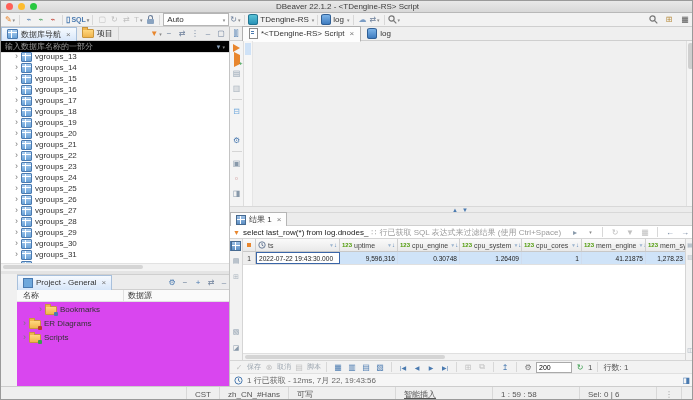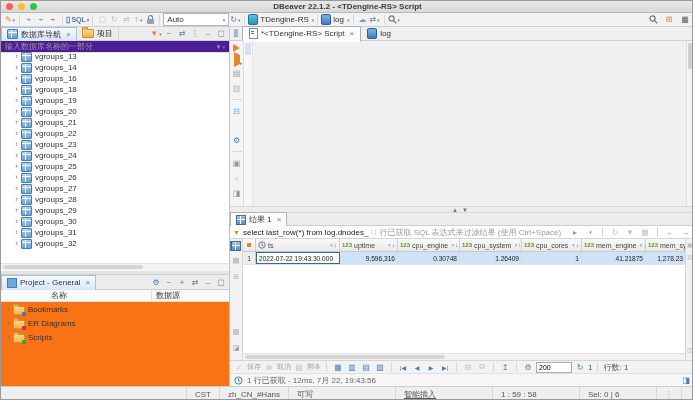--- a/index.html
+++ b/index.html
@@ -4,21 +4,21 @@
 <style>
   html,body{margin:0;padding:0;background:#888;}
   #app{position:relative;width:693px;height:400px;background:#f0f0f0;overflow:hidden;
        font-family:"Liberation Sans",sans-serif;font-size:8px;color:#333;
        border:1px solid #9a9a9a;box-sizing:border-box;}
   .abs{position:absolute;box-sizing:border-box;}
   
   #titlebar{left:0;top:0;width:693px;height:12px;background:linear-gradient(#e9e9e9,#d8d8d8);
             border-bottom:1px solid #b8b8b8;display:flex;align-items:center;}
   .tl{width:7px;height:7px;border-radius:50%;margin-left:5px;flex:none;}
-  #wtitle{position:absolute;left:0;right:0;text-align:center;font-weight:bold;color:#3c3c3c;font-size:8px;}
+  #wtitle{position:absolute;left:0;right:0;text-align:center;font-weight:normal;color:#3c3c3c;font-size:8px;}
   
   #toolbar{left:0;top:12px;width:693px;height:14px;background:#f2f2f2;border-bottom:1px solid #cfcfcf;
            display:flex;align-items:center;padding:0 3px;}
   .tbi{display:inline-flex;align-items:center;justify-content:center;min-width:12px;height:12px;
        font-size:8px;color:#6b7e99;flex:none;}
   .tbi.dis{color:#c0c0c0;}
   .sep{width:1px;height:10px;background:#d8d8d8;margin:0 3px;flex:none;}
   .dd{font-size:5px;color:#888;margin-left:1px;}
   .combo{border:1px solid #b5b5b5;background:#fff;height:11px;display:inline-flex;align-items:center;
          padding:0 3px;font-size:8px;color:#333;flex:none;}
@@ -45,21 +45,21 @@
   .lock{width:7px;height:5px;background:#8aa3c0;border-radius:1px;position:relative;margin-top:4px;}
   .lock::before{content:"";position:absolute;top:-4px;left:1px;width:3px;height:3px;border:1px solid #6b7e99;border-bottom:none;border-radius:3px 3px 0 0;}
   
   .ptabs{height:13px;background:#ececec;border-bottom:1px solid #cfcfcf;display:flex;align-items:center;}
   .tab{display:inline-flex;align-items:center;gap:3px;height:13px;padding:0 5px;border-right:1px solid #d5d5d5;}
   .tab.active{background:linear-gradient(#f6faff,#d7e6f9);border:1px solid #a8c0dc;border-bottom:none;}
   .close{color:#777;font-size:8px;margin-left:2px;}
   .paneltools{margin-left:auto;display:flex;align-items:center;gap:1px;padding-right:2px;}
   .trow{display:flex;align-items:center;gap:3px;height:11px;padding-left:14px;white-space:nowrap;}
   .tlabel{font-size:8px;color:#333;}
-  #navfilter{height:11px;border-bottom:1px solid #e0e0e0;background:#4c1d95;display:flex;align-items:center;padding:0 4px;color:#9a9a9a;}
+  #navfilter{height:11px;border-bottom:1px solid #e0e0e0;background:#000000;display:flex;align-items:center;padding:0 4px;color:#9a9a9a;}
   .hscroll{position:absolute;left:0;right:0;bottom:0;height:7px;background:#f3f3f3;border-top:1px solid #e2e2e2;}
   .hthumb{position:absolute;left:2px;top:1px;height:4px;width:140px;background:#d5d5d5;border-radius:2px;}
   
   #edtabs{left:229px;top:26px;width:464px;height:14px;background:#efefef;border-bottom:1px solid #cfcfcf;display:flex;align-items:center;}
   .etab{display:inline-flex;align-items:center;gap:3px;height:14px;padding:0 6px;font-size:8px;}
   .etab.active{background:#fdfdfd;border:1px solid #b0b0b0;border-bottom:1px solid #fdfdfd;}
   #rail{left:229px;top:40px;width:14px;height:165px;background:#f4f4f4;border-right:1px solid #ddd;
         display:flex;flex-direction:column;align-items:center;gap:3px;padding-top:3px;}
   .rsep{width:10px;height:1px;background:#d5d5d5;margin:2px 0;}
   #gutter{left:243px;top:40px;width:9px;height:165px;background:#f7f7f7;border-right:1px solid #e5e5e5;}
@@ -211,21 +211,31 @@
           <span class="tlabel">vgroups_13</span>
         </div>
       <div class="trow">
           <span class="chev"></span>
           <span class="tico"></span>
           <span class="tlabel">vgroups_14</span>
         </div>
       <div class="trow">
           <span class="chev"></span>
           <span class="tico"></span>
+          <span class="tlabel">vgroups_15</span>
+        </div>
+      <div class="trow">
+          <span class="chev"></span>
+          <span class="tico"></span>
           <span class="tlabel">vgroups_16</span>
+        </div>
+      <div class="trow">
+          <span class="chev"></span>
+          <span class="tico"></span>
+          <span class="tlabel">vgroups_17</span>
         </div>
       <div class="trow">
           <span class="chev"></span>
           <span class="tico"></span>
           <span class="tlabel">vgroups_18</span>
         </div>
       <div class="trow">
           <span class="chev"></span>
           <span class="tico"></span>
           <span class="tlabel">vgroups_19</span>
@@ -296,41 +306,41 @@
           <span class="tlabel">vgroups_32</span>
         </div>
     </div>
     <div class="hscroll">
         <span class="hthumb"></span>
       </div>
   </div>
 
   <div class="abs" style="left:0;top:270px;width:228px;height:3px;background:#e4e4e4;"></div>
 
-  <div class="abs" style="left:0;top:273px;width:228px;height:112px;background:#f97316;border-top:1px solid #cfcfcf;">
+  <div class="abs" style="left:16px;top:273px;width:228px;height:112px;background:#d946ef;border-top:1px solid #cfcfcf;">
     <div class="ptabs" style="height:14px;">
       <span class="tab active" style="height:14px;">
         <span style="width:8px;height:8px;background:#6fa8dc;border:1px solid #4a7ab0;"></span>
         <span>Project - General</span>
         <span class="close">×</span>
       </span>
       <span class="paneltools">
         <span class="tbi" style="color:#4a7ab0;">⚙</span>
         <span class="tbi">−</span>
         <span class="tbi blue">+</span>
         <span class="tbi">⇄</span>
         <span class="tbi">–</span>
         <span class="tbi">▢</span>
       </span>
     </div>
     <div style="display:flex;height:11px;background:#fafafa;border-bottom:1px solid #e0e0e0;align-items:center;">
-      <span style="padding-left:6px;width:100px;margin-left:44px;">名称</span>
+      <span style="padding-left:6px;width:100px;">名称</span>
       <span style="border-left:1px solid #e0e0e0;padding-left:4px;">数据源</span>
     </div>
-    <div class="trow" style="padding-left:6px;height:14px;">
+    <div class="trow" style="padding-left:14px;height:14px;margin-left:8px;">
       <span class="chev"></span>
       <span class="fico">
           <span class="badge" style="background:#4a7ab0;"></span>
         </span>
       <span class="tlabel">Bookmarks</span>
     </div>
     <div class="trow" style="padding-left:6px;height:14px;">
       <span class="chev"></span>
       <span class="fico">
           <span class="badge" style="background:#c0392b;"></span>

